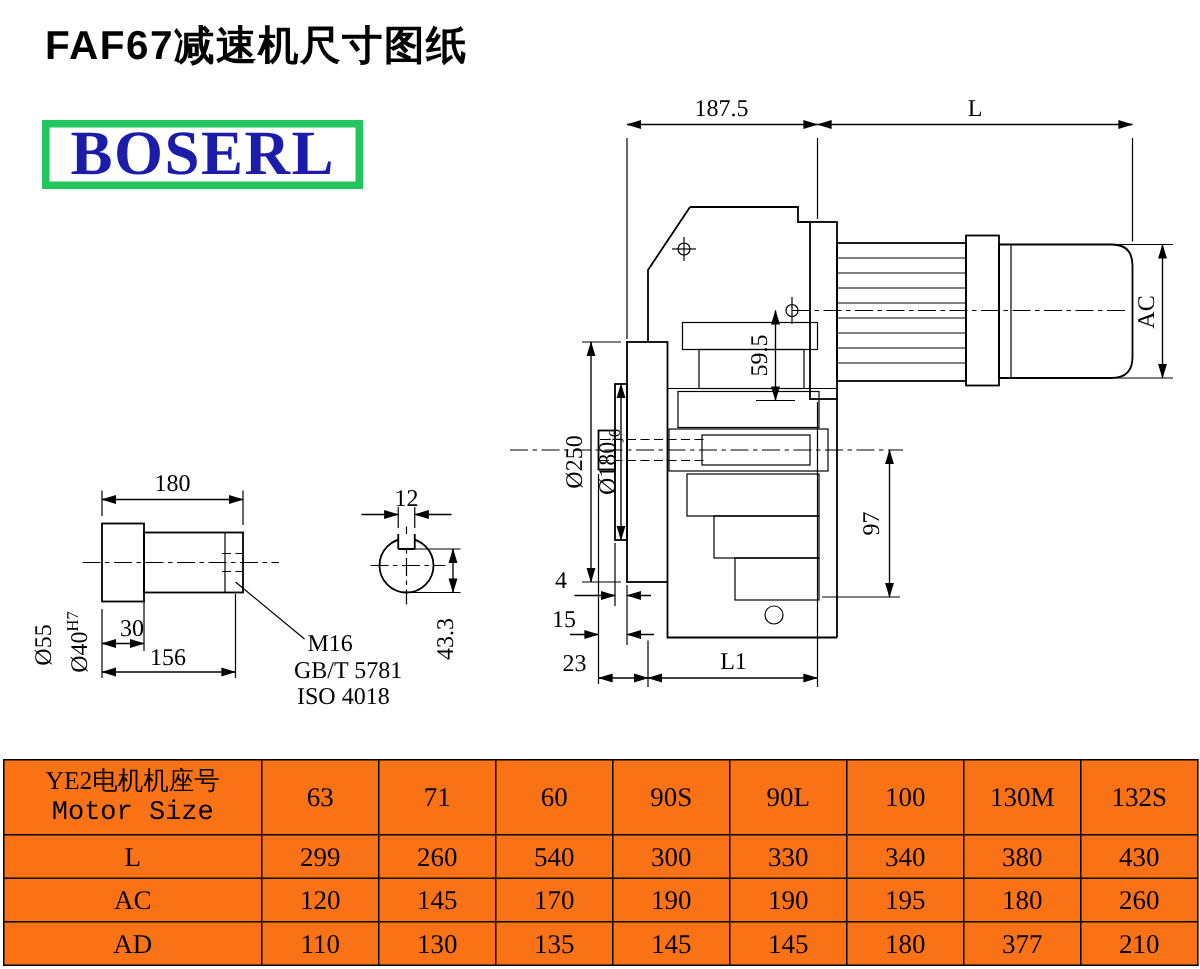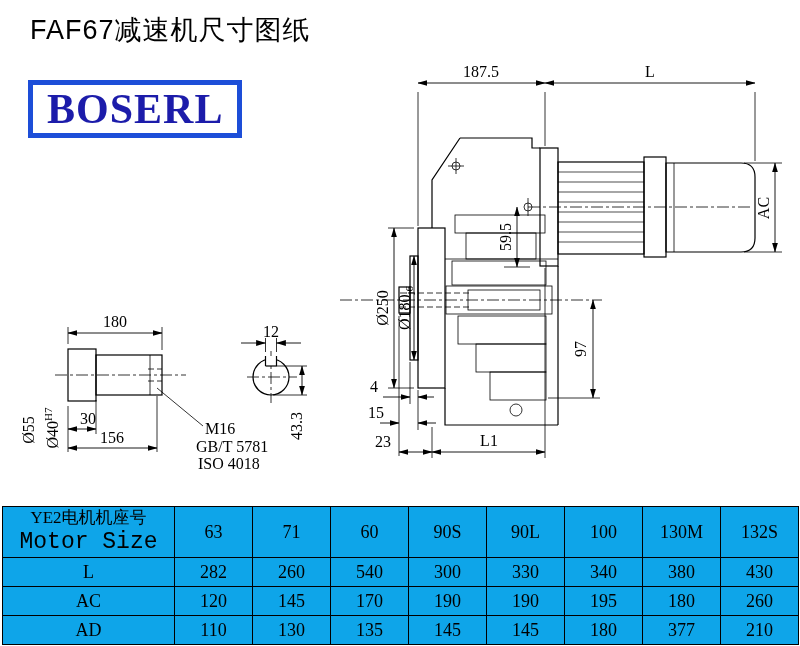--- a/index.html
+++ b/index.html
@@ -4,54 +4,54 @@
 <style>
   * { margin:0; padding:0; box-sizing:border-box; }
   html,body { background:#fff; }
   body {
     width:800px; height:646px; position:relative; overflow:hidden;
     font-family:"Liberation Sans", sans-serif; color:#000;
   }
   .page { position:absolute; left:0; top:0; width:800px; height:646px; background:#fff; }
   .title {
     position:absolute; left:30px; top:12px;
-    font-size:27px; font-weight:normal; letter-spacing:1px; white-space:nowrap;
+    font-size:27px; font-weight:bold; letter-spacing:1px; white-space:nowrap;
   }
   .logo-box {
-    position:absolute; left:28px; top:80px; height:58px;
-    border:5px solid #1d4ed8; background:#fff;
+    position:absolute; left:28px; top:80px; height:46px;
+    border:5px solid #22c55e; background:#fff;
     display:flex; align-items:center; padding:0 14px;
   }
   .logo-text {
     font-family:"Liberation Serif", serif;
     font-size:42px; font-weight:bold; color:#1c1caa; letter-spacing:1px; line-height:1;
   }
   svg.drawing { position:absolute; left:0; top:0; }
   .ln   { stroke:#000; stroke-width:1.2; fill:none; }
   .thin { stroke:#000; stroke-width:0.8; fill:none; }
   .fin  { stroke:#000; stroke-width:0.7; fill:none; }
   .cl   { stroke:#000; stroke-width:0.8; fill:none; stroke-dasharray:12 3 3 3; }
   .dash { stroke:#000; stroke-width:0.8; fill:none; stroke-dasharray:6 3; }
   .dim  { stroke:#000; stroke-width:0.9; fill:none; }
   .dtext { font-family:"Liberation Serif", serif; font-size:16px; fill:#000; }
   .keyway-mask { fill:#fff; stroke:none; }
 
   table.spec {
     position:absolute; left:2px; top:506px; width:796px;
-    border-collapse:collapse; table-layout:fixed; background:#0ea5e9;
+    border-collapse:collapse; table-layout:fixed; background:#f97316;
     font-family:"Liberation Serif", serif;
   }
   table.spec td {
     border:1px solid #000; text-align:center; vertical-align:middle;
     font-size:18px; padding:0;
   }
   tr.hdr td { height:50px; }
   tr.row td { height:29px; }
   .hdr-cn { font-size:17px; line-height:1.25; }
-  .hdr-en { font-family:"Liberation Mono", monospace; font-size:23px; line-height:1.25; }
+  .hdr-en { font-family:"Liberation Mono", monospace; font-size:18px; line-height:1.25; }
 </style>
 </head>
 <body>
 
 <div class="page">
 
   <svg class="drawing" width="800" height="505" viewBox="0 0 800 505">
     <defs>
       <marker id="arr" viewBox="0 0 10 8" refX="9.5" refY="4" markerWidth="11" markerHeight="9" orient="auto-start-reverse">
         <path d="M0,1 L10,4 L0,7 Z" fill="#000"></path>
@@ -236,21 +236,21 @@
         <td>71</td>
         <td>60</td>
         <td>90S</td>
         <td>90L</td>
         <td>100</td>
         <td>130M</td>
         <td>132S</td>
       </tr>
       <tr class="row">
         <td>L</td>
-        <td>282</td>
+        <td>299</td>
         <td>260</td>
         <td>540</td>
         <td>300</td>
         <td>330</td>
         <td>340</td>
         <td>380</td>
         <td>430</td>
       </tr>
       <tr class="row">
         <td>AC</td>

